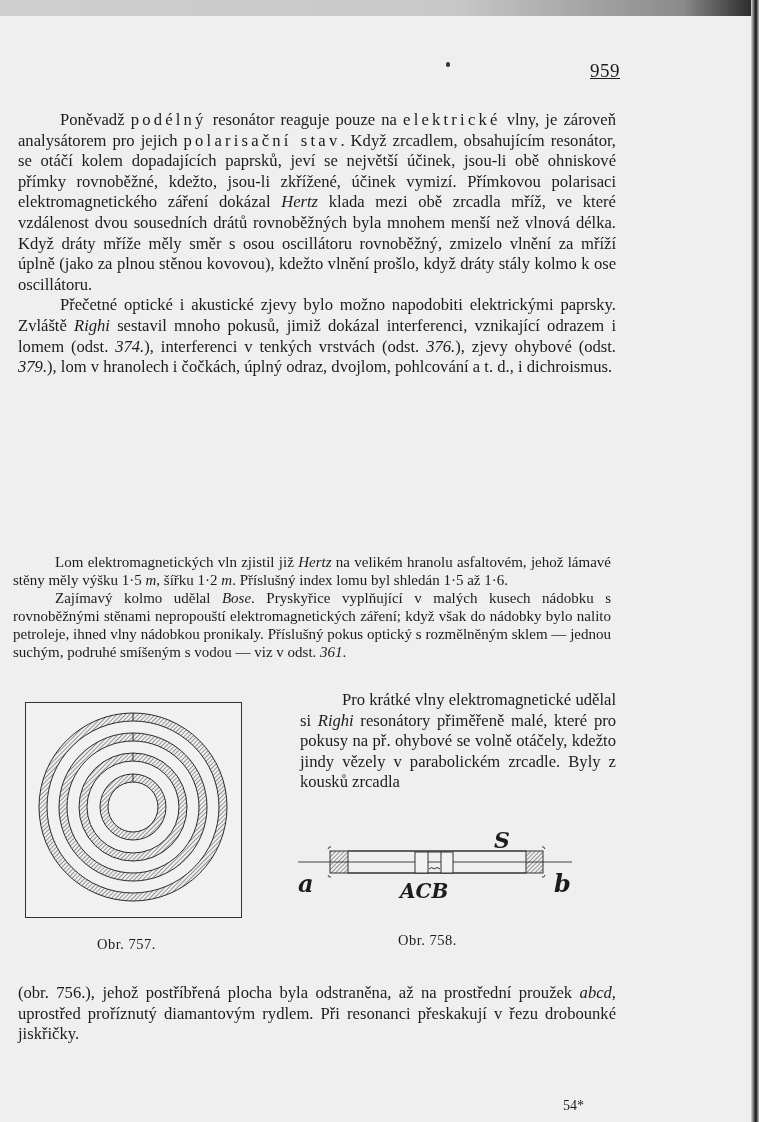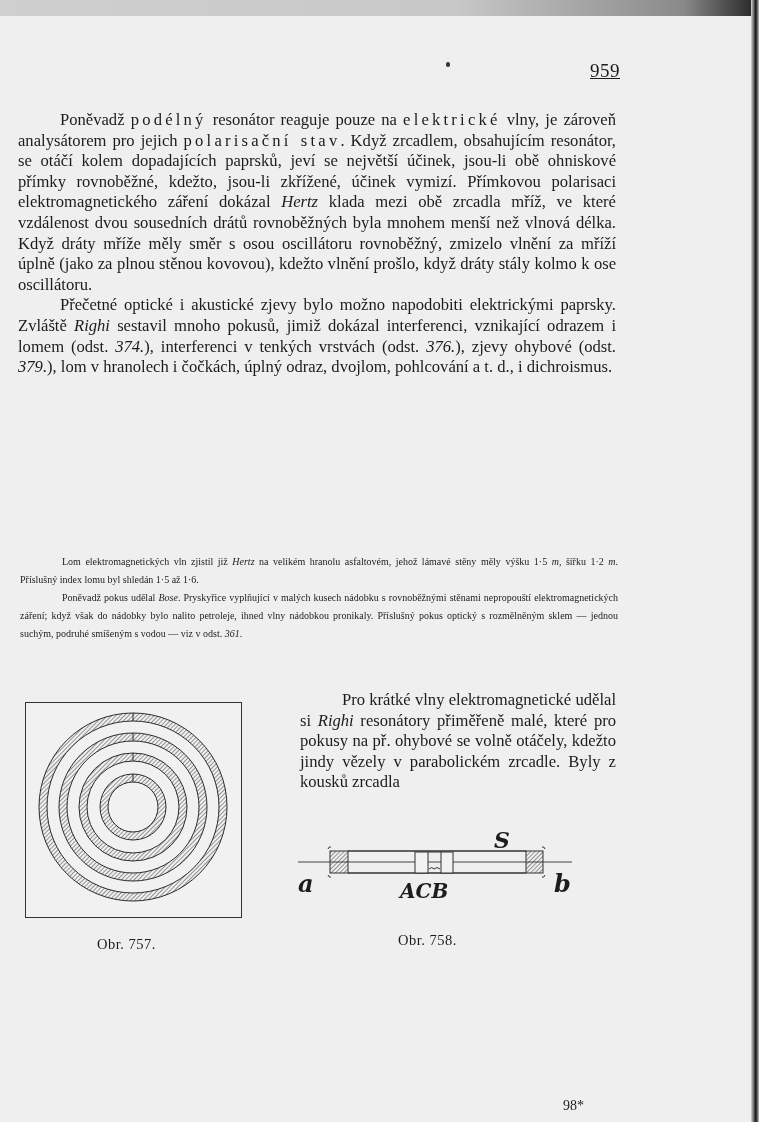--- a/index.html
+++ b/index.html
@@ -30,22 +30,22 @@
   .dot { position: absolute; left: 446px; top: 62px; width: 4px; height: 5px; background:#333; border-radius:2px; }
   .text {
     position: absolute; left: 18px; width: 598px;
     font-size: 16.6px; line-height: 20.6px; text-align: justify;
     text-align-last: left;
   }
   .text p { margin: 0; }
   .indent { text-indent: 42px; }
   .sp { letter-spacing: 3.2px; }
   .small {
-    position: absolute; left: 20px; width: 598px;
-    font-size: 10px; line-height: 18px; text-align: justify;
+    position: absolute; left: 13px; width: 598px;
+    font-size: 15px; line-height: 18px; text-align: justify;
   }
   .small p { margin: 0; }
   i { font-style: italic; }
   .fig757 {
     position: absolute; left: 25px; top: 702px; width: 215px; height: 214px;
     border: 1.4px solid #333; background: #f1f1f1;
   }
   .cap { position: absolute; font-size: 14.5px; letter-spacing: 0.5px; }
   .sidetext {
     position: absolute; left: 300px; top: 690px; width: 316px;
@@ -68,21 +68,21 @@
 <div class="dot"></div>
 <div class="folio">959</div>
 
 <div class="text" style="top:110px">
   <p class="indent"><span>Poněvadž </span><span class="sp">podélný</span><span> resonátor reaguje pouze na </span><span class="sp">elektrické</span><span> vlny, je zároveň analysátorem pro jejich </span><span class="sp">polarisační stav</span><span>. Když zrcadlem, obsahujícím resonátor, se otáčí kolem dopadajících paprsků, jeví se největší účinek, jsou-li obě ohniskové přímky rovnoběžné, kdežto, jsou-li zkřížené, účinek vymizí. Přímkovou polarisaci elektromagnetického záření dokázal </span><i>Hertz</i><span> klada mezi obě zrcadla mříž, ve které vzdálenost dvou sousedních drátů rovnoběžných byla mnohem menší než vlnová délka. Když dráty mříže měly směr s osou oscillátoru rovnoběžný, zmizelo vlnění za mříží úplně (jako za plnou stěnou kovovou), kdežto vlnění prošlo, když dráty stály kolmo k ose oscillátoru.</span></p>
   <p class="indent"><span>Přečetné optické i akustické zjevy bylo možno napodobiti elektrickými paprsky. Zvláště </span><i>Righi</i><span> sestavil mnoho pokusů, jimiž dokázal interferenci, vznikající odrazem i lomem (odst. </span><i>374.</i><span>), interferenci v tenkých vrstvách (odst. </span><i>376.</i><span>), zjevy ohybové (odst. </span><i>379.</i><span>), lom v hranolech i čočkách, úplný odraz, dvojlom, pohlcování a t. d., i dichroismus.</span></p>
 </div>
 
 <div class="small" style="top:553px">
   <p class="indent"><span>Lom elektromagnetických vln zjistil již </span><i>Hertz</i><span> na velikém hranolu asfaltovém, jehož lámavé stěny měly výšku 1·5 </span><i>m</i><span>, šířku 1·2 </span><i>m</i><span>. Příslušný index lomu byl shledán 1·5 až 1·6.</span></p>
-  <p class="indent"><span>Poněvadž pokus udělal </span><i>Bose</i><span>. Pryskyřice vyplňující v malých kusech nádobku s rovnoběžnými stěnami nepropouští elektromagnetických záření; když však do nádobky bylo nalito petroleje, ihned vlny nádobkou pronikaly. Příslušný pokus optický s rozmělněným sklem — jednou suchým, podruhé smíšeným s vodou — viz v odst. </span><i>361</i><span>.</span></p>
+  <p class="indent"><span>Zajímavý kolmo udělal </span><i>Bose</i><span>. Pryskyřice vyplňující v malých kusech nádobku s rovnoběžnými stěnami nepropouští elektromagnetických záření; když však do nádobky bylo nalito petroleje, ihned vlny nádobkou pronikaly. Příslušný pokus optický s rozmělněným sklem — jednou suchým, podruhé smíšeným s vodou — viz v odst. </span><i>361</i><span>.</span></p>
 </div>
 
 <div class="fig757">
   <svg width="215" height="214" viewBox="0 0 215 214">
     <defs>
       <pattern id="hatch" width="3" height="3" patternUnits="userSpaceOnUse" patternTransform="rotate(45)">
         <line x1="0" y1="0" x2="0" y2="3" stroke="#333" stroke-width="1"></line>
       </pattern>
       <mask id="ringmask">
         <rect width="215" height="214" fill="black"></rect>
@@ -140,15 +140,16 @@
     <path d="M36 14 q1 -3 3 -2 M36 40 q1 3 3 2 M253 14 q-1 -3 -3 -2 M253 40 q-1 3 -3 2" fill="none" stroke="#333"></path>
   </svg>
   <span class="lbl" style="left:6px; top:34px; font-size:24px;">a</span>
   <span class="lbl" style="left:262px; top:34px; font-size:24px;">b</span>
   <span class="lbl" style="left:202px; top:-8px; font-size:22px;">S</span>
   <span class="lbl" style="left:108px; top:44px; font-size:20px;">ACB</span>
 </div>
 <div class="cap" style="left:398px; top:932px">Obr. 758.</div>
 
 <div class="bottomtext">
+  <p><span>(obr. 756.), jehož postříbřená plocha byla odstraněna, až na prostřední proužek </span><i>abcd</i><span>, uprostřed proříznutý diamantovým rydlem. Při resonanci přeskakují v řezu drobounké jiskřičky.</span></p>
 </div>
 
-<div class="sig">98*</div>
+<div class="sig">54*</div>
 
 </body></html>

